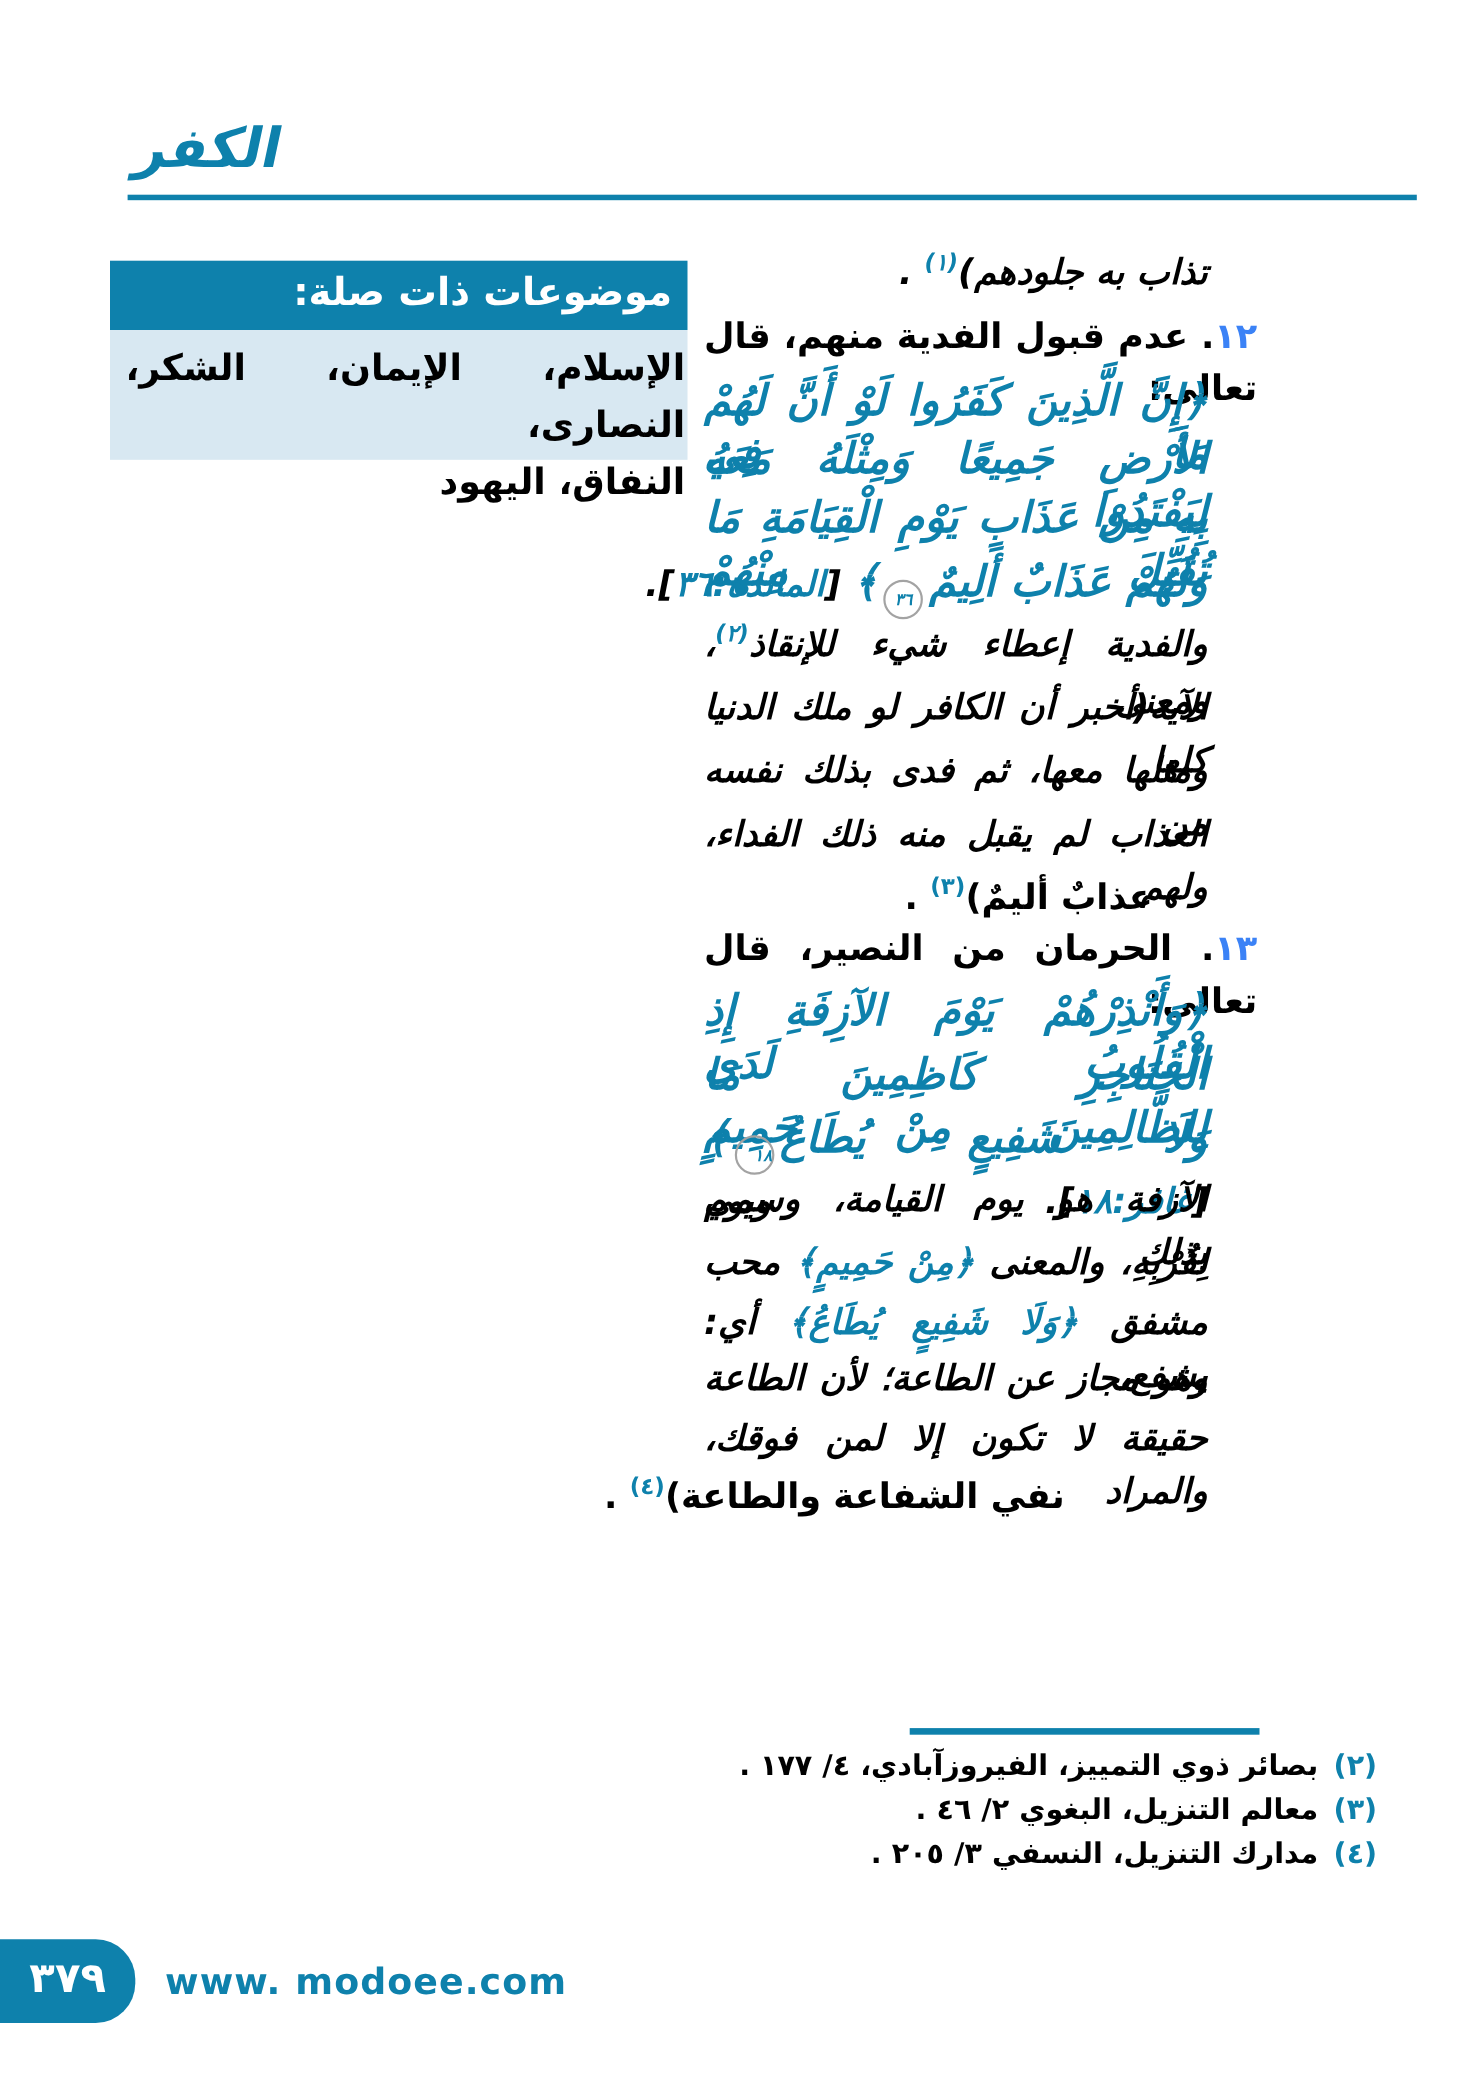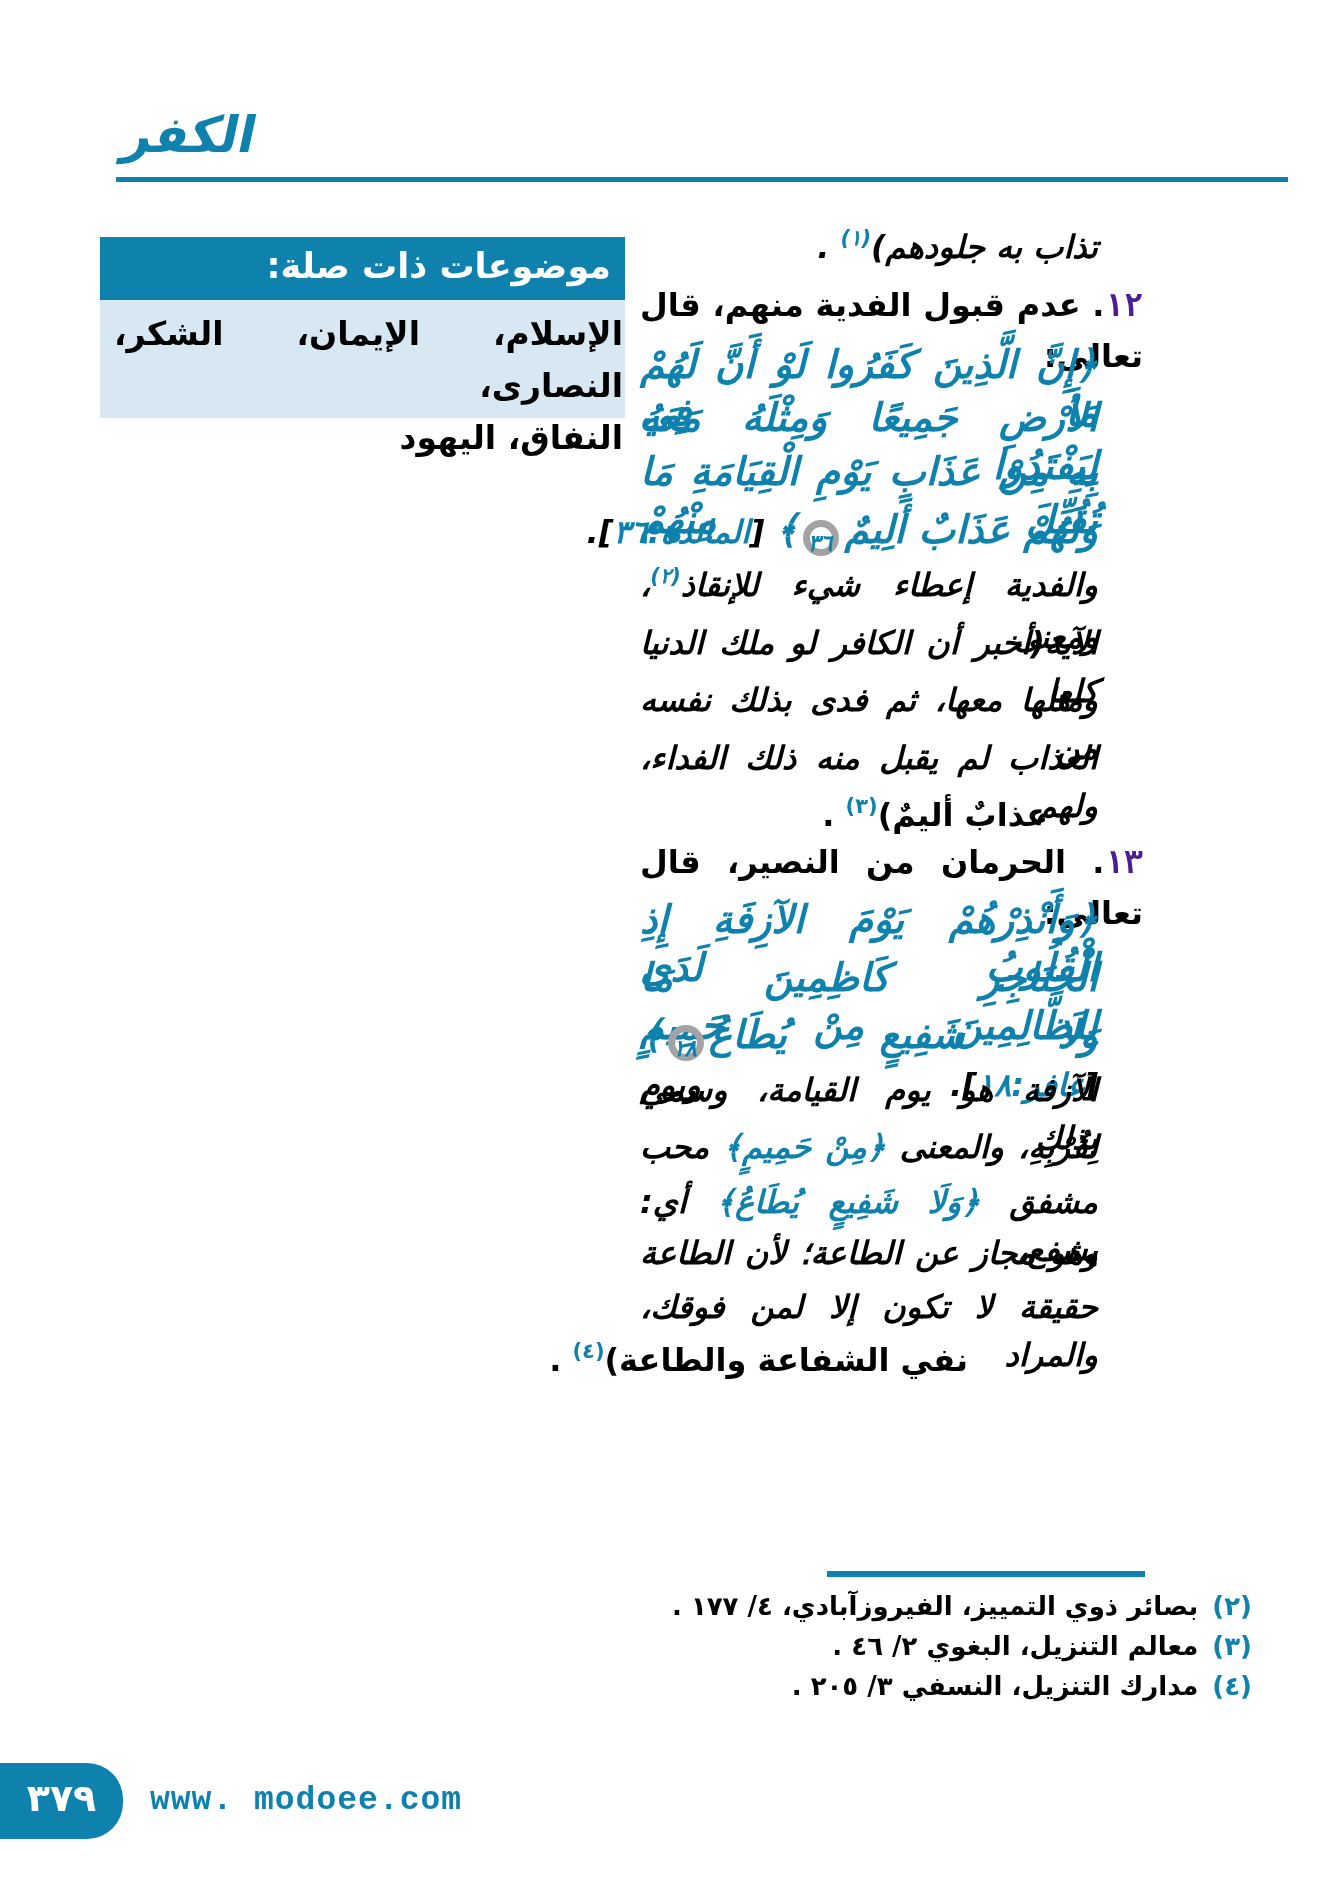--- a/index.html
+++ b/index.html
@@ -20,37 +20,37 @@
   
   .main{position:absolute;left:640px;top:0;width:503px;direction:rtl;}
   .ln{position:absolute;right:0;width:100%;box-sizing:border-box;line-height:48px;
       font-size:32px;font-weight:bold;color:#000;white-space:nowrap;}
   .pr{padding-left:0;padding-right:45px;font-style:italic;}
   .just{text-align:justify;text-align-last:justify;white-space:normal;}
   .tal-r{text-align:right;}
   .verse{color:#0e81ac;font-size:39px;}
   .vq{color:#0e81ac;}
   .sup{color:#0e81ac;font-size:21px;font-weight:bold;position:relative;top:-13px;}
-  .inum{color:#4c1d95;font-family:Liberation Mono, monospace;}
-  .aya{display:inline-block;width:36px;height:36px;line-height:33px;border:7px solid #a3a3a3;
-       border-radius:50%;color:#0e81ac;font-size:23px;text-align:center;vertical-align:-8px;
+  .inum{color:#3b82f6;}
+  .aya{display:inline-block;width:36px;height:36px;line-height:33px;border:2px solid #a3a3a3;
+       border-radius:50%;color:#0e81ac;font-size:15px;text-align:center;vertical-align:-8px;
        margin:0 5px;box-sizing:border-box;font-weight:bold;}
   .refbr{color:#000;}
   .reftxt{color:#0e81ac;}
   
   .fnrule{position:absolute;left:827px;top:1571px;width:318px;height:6px;background:#0e81ac;}
   .fnotes{position:absolute;right:87px;top:1586px;width:640px;direction:rtl;}
   .fn{line-height:40px;font-size:26px;font-weight:bold;color:#000;text-align:right;white-space:nowrap;}
   .fn .mk{color:#0e81ac;margin-left:14px;}
   
   .tab{position:absolute;left:0;top:1763px;width:123px;height:76px;background:#0e81ac;
        border-radius:0 36px 36px 0;color:#ffffff;font-size:38px;font-weight:bold;
        text-align:center;line-height:71px;}
   .site{position:absolute;left:150px;top:1782px;font-size:33px;font-weight:bold;color:#0e81ac;
-        letter-spacing:1px;direction:ltr;font-family:Liberation Mono, monospace;}
+        letter-spacing:1px;direction:ltr;}
 </style>
 </head>
 <body>
 
 <div class="page">
 
   <div class="calli">الكفر</div>
   <div class="hrule"></div>
 
   <div class="box">

